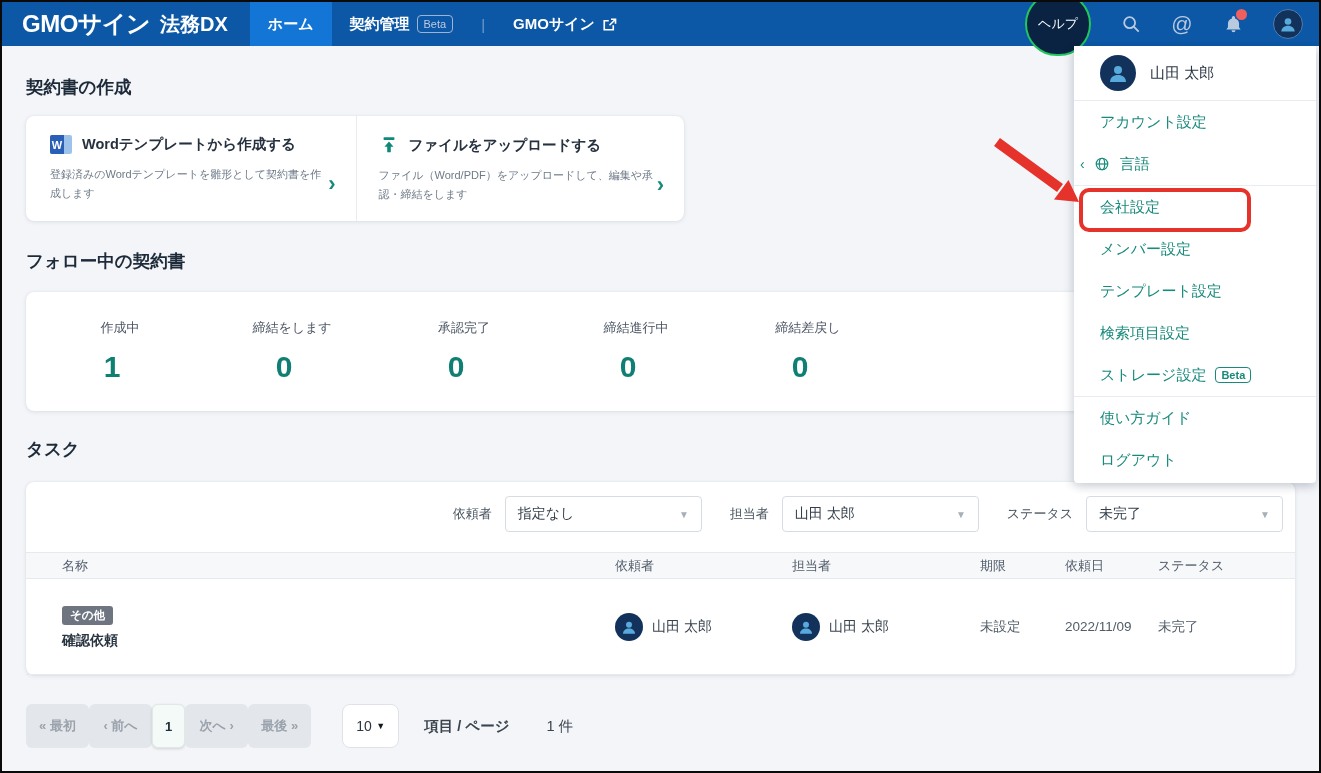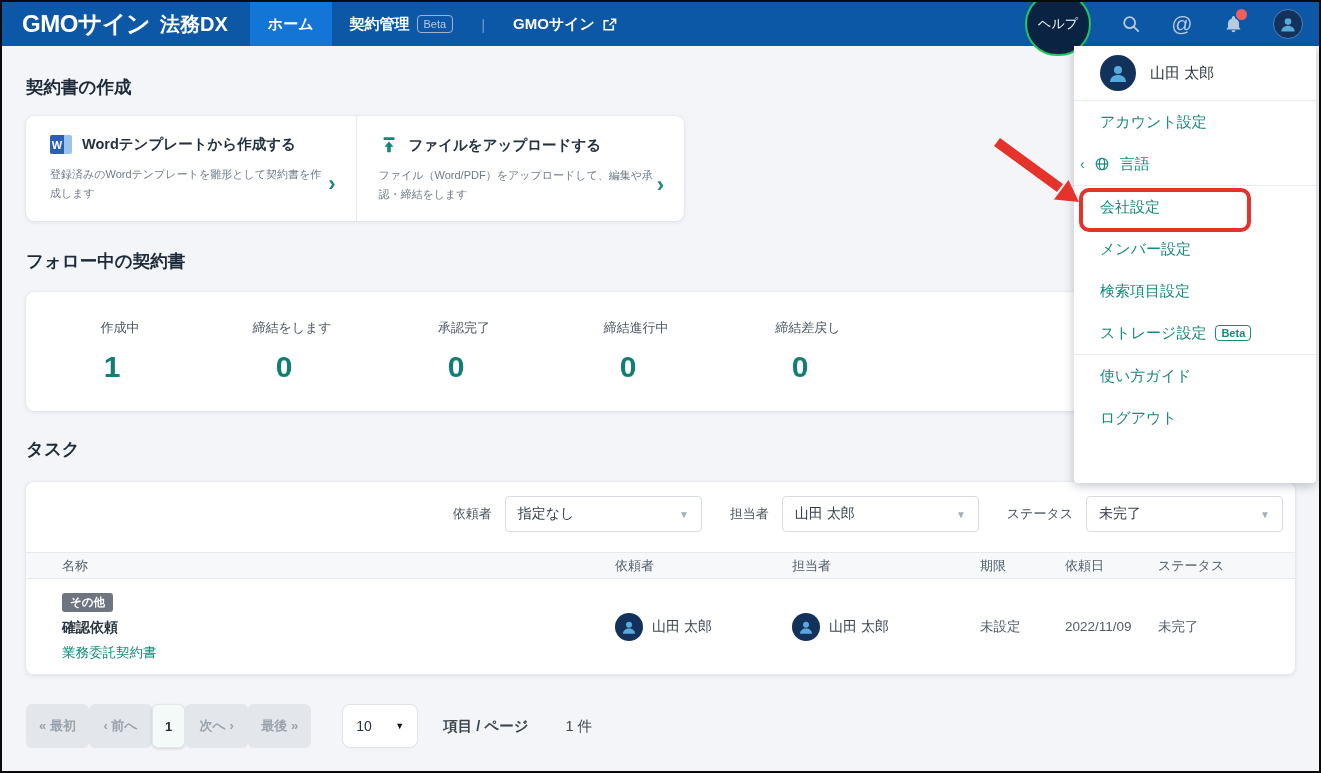--- a/index.html
+++ b/index.html
@@ -70,21 +70,21 @@
   .row-badge { display:inline-block; background:#6f7580; color:#fff; font-size:11.5px; font-weight:700; padding:2px 8px; border-radius:3px; }
   .row-title { margin-top:7px; font-weight:700; color:#2a3542; font-size:14px; }
   .row-link { margin-top:7px; color:var(--accent,#158a7c); font-size:13.5px; cursor:pointer; }
   .person { display:flex; align-items:center; gap:9px; }
   .avatar.tbl-av { width:28px; height:28px; }
   .muted-cell { color:#515c68; font-size:13.5px; }
   
   .pagebar { display:flex; align-items:center; margin-top:29px; }
   .pbtn { height:44px; min-width:63px; padding:0 12px; background:#e3e6ea; color:#9aa2ac; border:none; border-radius:6px; font-size:13px; font-weight:700; display:flex; align-items:center; justify-content:center; font-family:inherit; cursor:pointer; }
   .pbtn.current { background:#f3faf8; color:#242e39; min-width:31px; border:1px solid #e0e9e6; box-shadow:0 1px 3px rgba(0,0,0,.14); }
-  .psize { margin-left:31px; width:76px; height:44px; background:#fff; border:1px solid #dfe3e8; border-radius:8px; display:flex; align-items:center; padding:0 13px; font-size:14px; color:#2c3640; cursor:pointer; }
+  .psize { margin-left:31px; width:57px; height:44px; background:#fff; border:1px solid #dfe3e8; border-radius:8px; display:flex; align-items:center; padding:0 13px; font-size:14px; color:#2c3640; cursor:pointer; }
   .psize .pz-caret { margin-left:auto; font-size:9px; color:#13181e; }
   .pper { margin-left:25px; font-size:14.5px; color:#3a444e; font-weight:700; }
   .ptotal { margin-left:37px; font-size:14.5px; color:#3a444e; }
   
   .umenu { position:absolute; left:1072px; top:44px; width:242px; height:437px; background:#fff; box-shadow:-3px 3px 8px rgba(20,40,70,.14), 3px 4px 10px rgba(20,40,70,.10); border-radius:0 0 4px 4px; z-index:40; }
   .um-user { display:flex; align-items:center; gap:14px; height:54px; padding-left:26px; }
   .avatar.um-av { width:36px; height:36px; }
   .um-name { font-size:15px; color:#2a3542; }
   .um-div { border-top:1px solid #e8ebef; }
   .um-item { height:42px; display:flex; align-items:center; padding-left:26px; color:var(--accent,#158a7c); font-size:15px; cursor:pointer; }
@@ -238,21 +238,20 @@
       <div class="c-asg">担当者</div>
       <div class="c-ddl">期限</div>
       <div class="c-date">依頼日</div>
       <div class="c-sts">ステータス</div>
     </div>
 
     <div class="tbl-row">
       <div class="c-name" style="padding-top:2px;">
         <span class="row-badge">その他</span>
         <div class="row-title">確認依頼</div>
-        <div class="row-link">業務委託契約書</div>
       </div>
       <div class="c-req">
         <div class="person">
           <span class="avatar tbl-av">
             <svg width="18" height="18" viewBox="0 0 24 24" fill="#57aadb">
                 <circle cx="12" cy="9" r="4"></circle>
                 <path d="M4 21c0-4.4 3.6-7 8-7s8 2.6 8 7z"></path>
               </svg>
           </span>
           <span>山田 太郎</span>
@@ -309,20 +308,21 @@
         <circle cx="10" cy="10" r="7.2"></circle>
           <line x1="2.8" y1="10" x2="17.2" y2="10"></line>
           <ellipse cx="10" cy="10" rx="3.4" ry="7.2"></ellipse>
       </svg>
     </span>
     <span>言語</span>
   </div>
   <div class="um-div"></div>
   <div class="um-item">会社設定</div>
   <div class="um-item">メンバー設定</div>
+  <div class="um-item">テンプレート設定</div>
   <div class="um-item">検索項目設定</div>
   <div class="um-item">
     <span>ストレージ設定</span>
     <span class="um-beta">Beta</span>
   </div>
   <div class="um-div"></div>
   <div class="um-item">使い方ガイド</div>
   <div class="um-item">ログアウト</div>
 </div>
 

